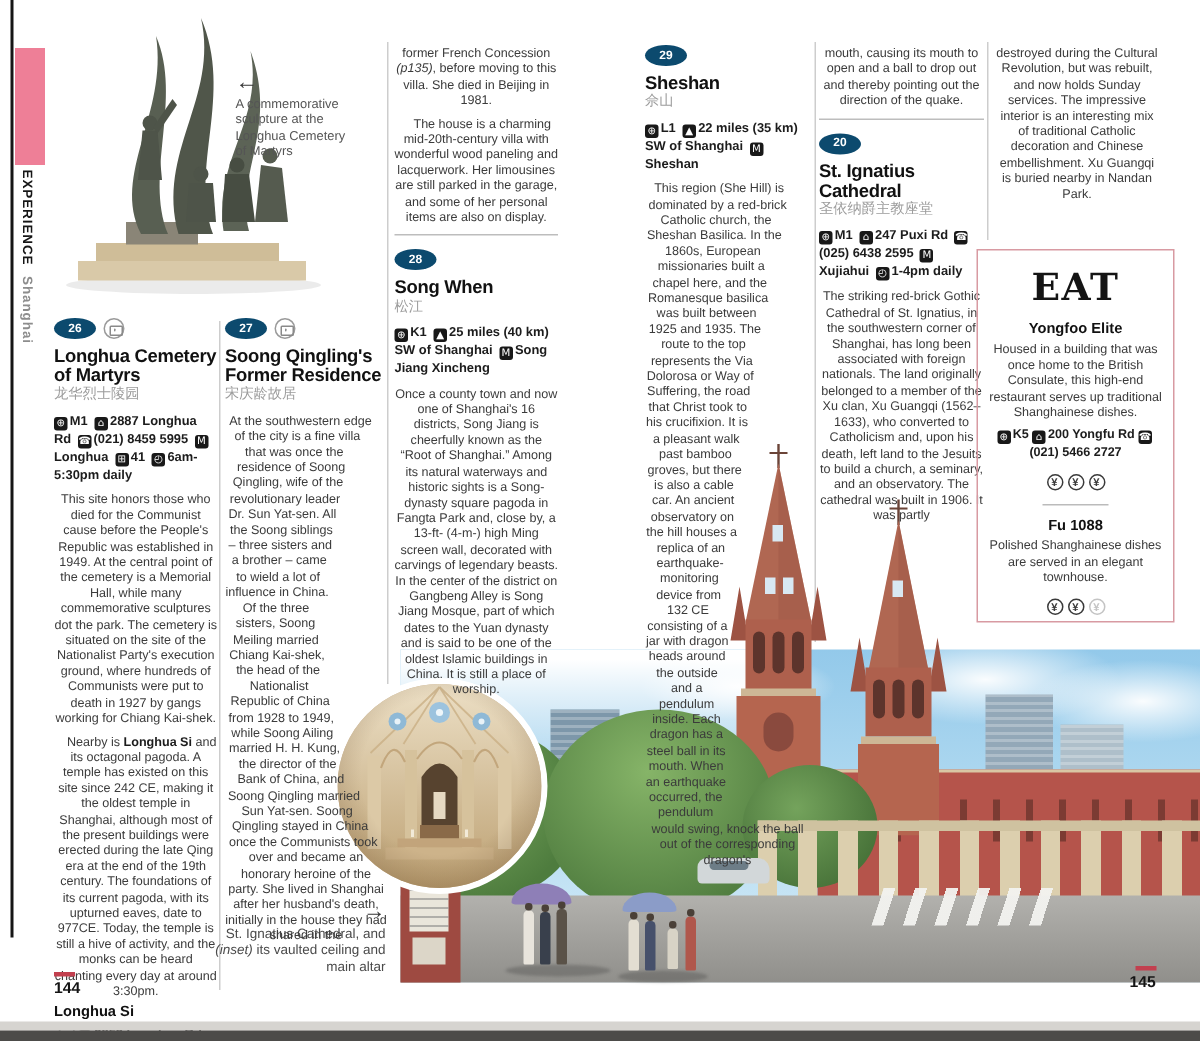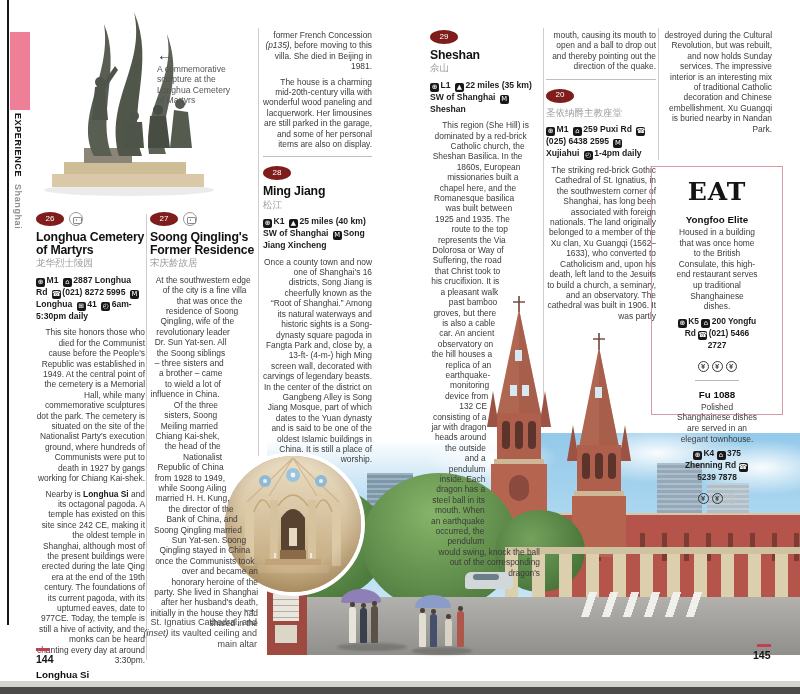--- a/index.html
+++ b/index.html
@@ -14,25 +14,25 @@
 .vlabel { position:absolute; left:8px; top:113px; width:20px; display:flex; flex-direction:column; align-items:center; gap:7px; }
 .vlabel span { writing-mode:vertical-rl; font-size:9px; font-weight:bold; letter-spacing:.6px; }
 .vexp { color:#161616; }
 .vreg { color:#8d8d8d; }
 
 .sculpture { position:absolute; left:34px; top:6px; width:192px; height:196px; }
 .sculpt-cap { position:absolute; left:157px; top:50px; width:76px; font-size:8.6px; line-height:10.5px; color:#555; }
 .sculpt-cap .arr { font-size:15px; color:#333; margin-bottom:3px; }
 
 .col { position:absolute; font-size:8.4px; line-height:10.4px; color:#3b3b3b; }
-.col p.body { margin-bottom:5px; text-align:right; }
+.col p.body { margin-bottom:5px; text-align:center; }
 .indent { text-indent:8px; }
 .sec-head { margin-bottom:4px; height:15px; }
-.badge { display:inline-flex; width:28px; height:14px; border-radius:50%; background:#7f1d1d; color:#fff;
-  font-size:8px; font-weight:normal; align-items:center; justify-content:center; vertical-align:top; }
+.badge { display:inline-flex; width:28px; height:14px; border-radius:50%; background:#0c4a6e; color:#fff;
+  font-size:8px; font-weight:bold; align-items:center; justify-content:center; vertical-align:top; }
 .cam { position:relative; display:inline-block; width:14px; height:14px; border:1px solid #9a9a9a; border-radius:50%; margin-left:3px; vertical-align:top; }
 .cam::before { content:""; position:absolute; left:2.8px; top:4px; width:6.4px; height:4.6px; border:1px solid #8a8a8a; border-radius:1px; }
 .cam::after  { content:""; position:absolute; left:5.2px; top:5.8px; width:1.8px; height:1.8px; background:#8a8a8a; border-radius:50%; }
 h3.title { font-size:12.3px; line-height:13.2px; font-weight:bold; color:#111; letter-spacing:-.2px; margin-bottom:1px; }
 .cn { font-size:9.5px; color:#9c9c9c; margin-bottom:6px; }
 p.info { font-size:8.6px; line-height:11.6px; font-weight:bold; color:#1c1c1c; margin-bottom:5px; }
 p.info .seg { margin-right:2px; }
 .ic { display:inline-block; width:9px; height:9px; background:#181818; color:#fff; border-radius:2px;
   font-size:6.8px; line-height:9px; text-align:center; vertical-align:-1px; margin-right:1.5px;
   font-family:"DejaVu Sans", sans-serif; font-weight:normal; }
@@ -81,21 +81,21 @@
 .shadow { position:absolute; background:rgba(40,40,40,.25); border-radius:50%; filter:blur(1px); }
 
 .inset { position:absolute; left:221px; top:452px; width:144px; height:144px; border-radius:50%;
   border:4px solid #fff; overflow:hidden; background:#cbb291; }
 
 .photo-cap { position:absolute; left:126px; top:602px; width:131px; text-align:right;
   font-size:9px; line-height:11px; color:#4a4a4a; }
 .photo-cap .arr { font-size:15px; color:#333; margin-bottom:4px; }
 
 .eatbox { position:absolute; left:651px; top:166px; width:132px; height:249px;
-  border:1px solid #d89aa2; padding:10px 24px 6px; text-align:center; }
+  border:1px solid #d89aa2; padding:10px 7px 6px; text-align:center; }
 .eat-h { font-family:"DejaVu Serif", serif; font-size:25px; font-weight:bold; color:#141414; letter-spacing:1px; margin-bottom:8px; }
 .eat-name { font-size:9.8px; font-weight:bold; color:#111; margin-bottom:2px; }
 .eat-desc { font-size:8.4px; line-height:10.6px; color:#3b3b3b; margin-bottom:4px; }
 .eat-info { font-size:8.4px; line-height:11px; font-weight:bold; color:#1c1c1c; margin-bottom:4px; }
 .yen { display:inline-block; width:11px; height:11px; border-radius:50%; border:1px solid #3a3a3a;
   color:#3a3a3a; font-size:7.5px; line-height:10px; text-align:center; margin:0 1.5px; font-weight:bold; }
 .yen.off { border-color:#c4c4c4; color:#c4c4c4; }
 .eat-div { border-top:1px solid #bbb; width:44px; margin:7px auto 8px; }
 
 .pagenum { position:absolute; font-size:10.5px; font-weight:bold; color:#141414; }
@@ -267,21 +267,21 @@
   <div class="col" style="left:36px;top:212px;width:109px;">
     <div class="sec-head">
       <span class="badge">26</span>
       <span class="cam"></span>
     </div>
     <h3 class="title">Longhua Cemetery of Martyrs</h3>
     <div class="cn">龙华烈士陵园</div>
     <p class="info">
       <span class="seg"><span class="ic">⊕</span><b>M1</b></span>
       <span class="seg"><span class="ic">⌂</span><b>2887 Longhua Rd</b></span>
-      <span class="seg"><span class="ic">☎</span><b>(021) 8272 5995</b></span>
+      <span class="seg"><span class="ic">☎</span><b>(021) 8459 5995</b></span>
       <span class="seg"><span class="ic">M</span><b>Longhua</b></span>
       <span class="seg"><span class="ic">⊞</span><b>41</b></span>
       <span class="seg"><span class="ic">◴</span><b>6am-5:30pm daily</b></span>
     </p>
     <p class="body">This site honors those who died for the Communist cause before the People's Republic was established in 1949. At the central point of the cemetery is a Memorial Hall, while many commemorative sculptures dot the park. The cemetery is situated on the site of the Nationalist Party's execution ground, where hundreds of Communists were put to death in 1927 by gangs working for Chiang Kai-shek.</p>
     <p class="body indent"><span>Nearby is </span><b>Longhua Si</b><span> and its octagonal pagoda. A temple has existed on this site since 242 CE, making it the oldest temple in Shanghai, although most of the present buildings were erected during the late Qing era at the end of the 19th century. The foundations of its current pagoda, with its upturned eaves, date to 977CE. Today, the temple is still a hive of activity, and the monks can be heard chanting every day at around 3:30pm.</span></p>
     <div class="subhead">Longhua Si</div>
     <p class="info">
       <span class="seg"><span class="cam" style="width:11px;height:11px;vertical-align:-2px;"></span> <span class="ic">⌂</span><b>2853 Longhua Rd</b></span>
       
@@ -299,21 +299,21 @@
     <p class="body"><span class="circle-float"></span><span>At the southwestern edge of the city is a fine villa that was once the residence of Soong Qingling, wife of the revolutionary leader Dr. Sun Yat-sen. All the Soong siblings – three sisters and a brother – came to wield a lot of influence in China. Of the three sisters, Soong Meiling married Chiang Kai-shek, the head of the Nationalist Republic of China from 1928 to 1949, while Soong Ailing married H. H. Kung, the director of the Bank of China, and Soong Qingling married Sun Yat-sen. Soong Qingling stayed in China once the Communists took over and became an honorary heroine of the party. She lived in Shanghai after her husband's death, initially in the house they had shared in the</span></p>
   </div>
 
   <div class="col" style="left:263px;top:30px;width:109px;">
     <p class="body"><span>former French Concession </span><i>(p135)</i><span>, before moving to this villa. She died in Beijing in 1981.</span></p>
     <p class="body indent">The house is a charming mid-20th-century villa with wonderful wood paneling and lacquerwork. Her limousines are still parked in the garage, and some of her personal items are also on display.</p>
     <div class="hr"></div>
     <div class="sec-head">
       <span class="badge">28</span>
     </div>
-    <h3 class="title">Ming Jiang</h3>
+    <h3 class="title">Song When</h3>
     <div class="cn">松江</div>
     <p class="info">
       <span class="seg"><span class="ic">⊕</span><b>K1</b></span>
       <span class="seg"><span class="ic">▲</span><b>25 miles (40 km) SW of Shanghai</b></span>
       <span class="seg"><span class="ic">M</span><b>Song Jiang Xincheng</b></span>
     </p>
     <p class="body">Once a county town and now one of Shanghai's 16 districts, Song Jiang is cheerfully known as the “Root of Shanghai.” Among its natural waterways and historic sights is a Song-dynasty square pagoda in Fangta Park and, close by, a 13-ft- (4-m-) high Ming screen wall, decorated with carvings of legendary beasts. In the center of the district on Gangbeng Alley is Song Jiang Mosque, part of which dates to the Yuan dynasty and is said to be one of the oldest Islamic buildings in China. It is still a place of worship.</p>
   </div>
 
   <div class="col" style="left:430px;top:30px;width:110px;">
@@ -329,24 +329,25 @@
     </p>
     <p class="body"><span class="spire-float"></span><span>This region (She Hill) is dominated by a red-brick Catholic church, the Sheshan Basilica. In the 1860s, European missionaries built a chapel here, and the Romanesque basilica was built between 1925 and 1935. The route to the top represents the Via Dolorosa or Way of Suffering, the road that Christ took to his crucifixion. It is a pleasant walk past bamboo groves, but there is also a cable car. An ancient observatory on the hill houses a replica of an earthquake-monitoring device from 132 CE consisting of a jar with dragon heads around the outside and a pendulum inside. Each dragon has a steel ball in its mouth. When an earthquake occurred, the pendulum would swing, knock the ball out of the corresponding dragon's</span></p>
   </div>
 
   <div class="col" style="left:546px;top:30px;width:110px;">
     <p class="body">mouth, causing its mouth to open and a ball to drop out and thereby pointing out the direction of the quake.</p>
     <div class="hr"></div>
     <div class="sec-head">
       <span class="badge">20</span>
     </div>
+    <h3 class="title">St. Ignatius Cathedral</h3>
     <div class="cn">圣依纳爵主教座堂</div>
     <p class="info">
       <span class="seg"><span class="ic">⊕</span><b>M1</b></span>
-      <span class="seg"><span class="ic">⌂</span><b>259 Puxi Rd</b></span>
+      <span class="seg"><span class="ic">⌂</span><b>247 Puxi Rd</b></span>
       <span class="seg"><span class="ic">☎</span><b>(025) 6438 2595</b></span>
       <span class="seg"><span class="ic">M</span><b>Xujiahui</b></span>
       <span class="seg"><span class="ic">◴</span><b>1-4pm daily</b></span>
     </p>
     <p class="body">The striking red-brick Gothic Cathedral of St. Ignatius, in the southwestern corner of Shanghai, has long been associated with foreign nationals. The land originally belonged to a member of the Xu clan, Xu Guangqi (1562–1633), who converted to Catholicism and, upon his death, left land to the Jesuits to build a church, a seminary, and an observatory. The cathedral was built in 1906. It was partly</p>
   </div>
 
   <div class="col" style="left:664px;top:30px;width:108px;">
     <p class="body">destroyed during the Cultural Revolution, but was rebuilt, and now holds Sunday services. The impressive interior is an interesting mix of traditional Catholic decoration and Chinese embellishment. Xu Guangqi is buried nearby in Nandan Park.</p>
   </div>
@@ -362,25 +363,20 @@
         <span class="seg"><span class="ic">☎</span><b>(021) 5466 2727</b></span>
       </p>
       <div>
         <span class="yen">¥</span><span class="yen">¥</span><span class="yen">¥</span>
       </div>
     </div>
     <div class="eat-div"></div>
     <div>
       <div class="eat-name">Fu 1088</div>
       <div class="eat-desc">Polished Shanghainese dishes are served in an elegant townhouse.</div>
-      <p class="eat-info">
-        <span class="seg"><span class="ic">⊕</span><b>K4</b></span>
-        <span class="seg"><span class="ic">⌂</span><b>375 Zhenning Rd</b></span>
-        <span class="seg"><span class="ic">☎</span><b>5239 7878</b></span>
-      </p>
       <div>
         <span class="yen">¥</span><span class="yen">¥</span><span class="yen off">¥</span>
       </div>
     </div>
   </div>
 
   <div class="pagenum" id="pn-left">
     <div class="dash"></div>
     <div>144</div>
   </div>

